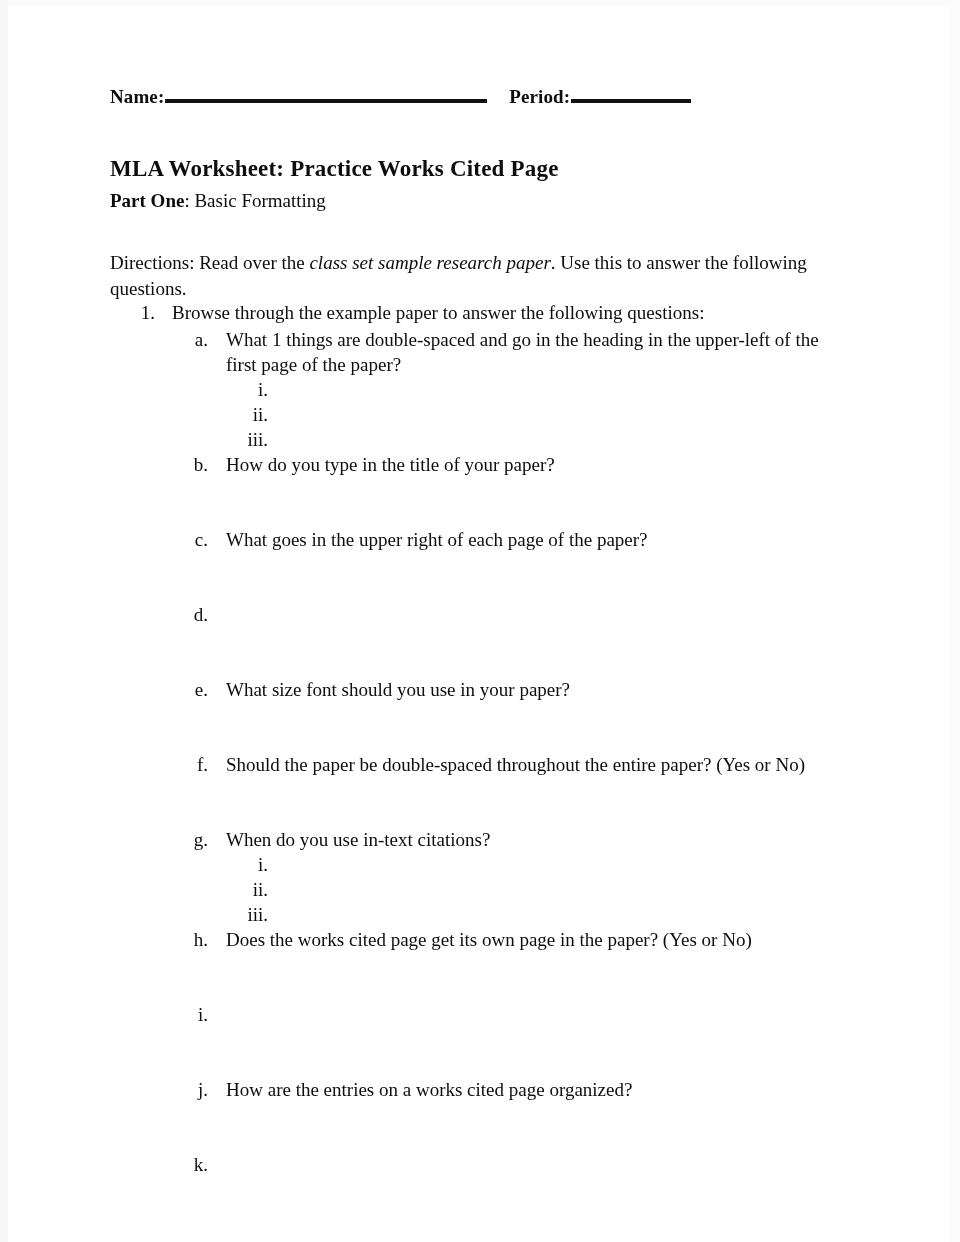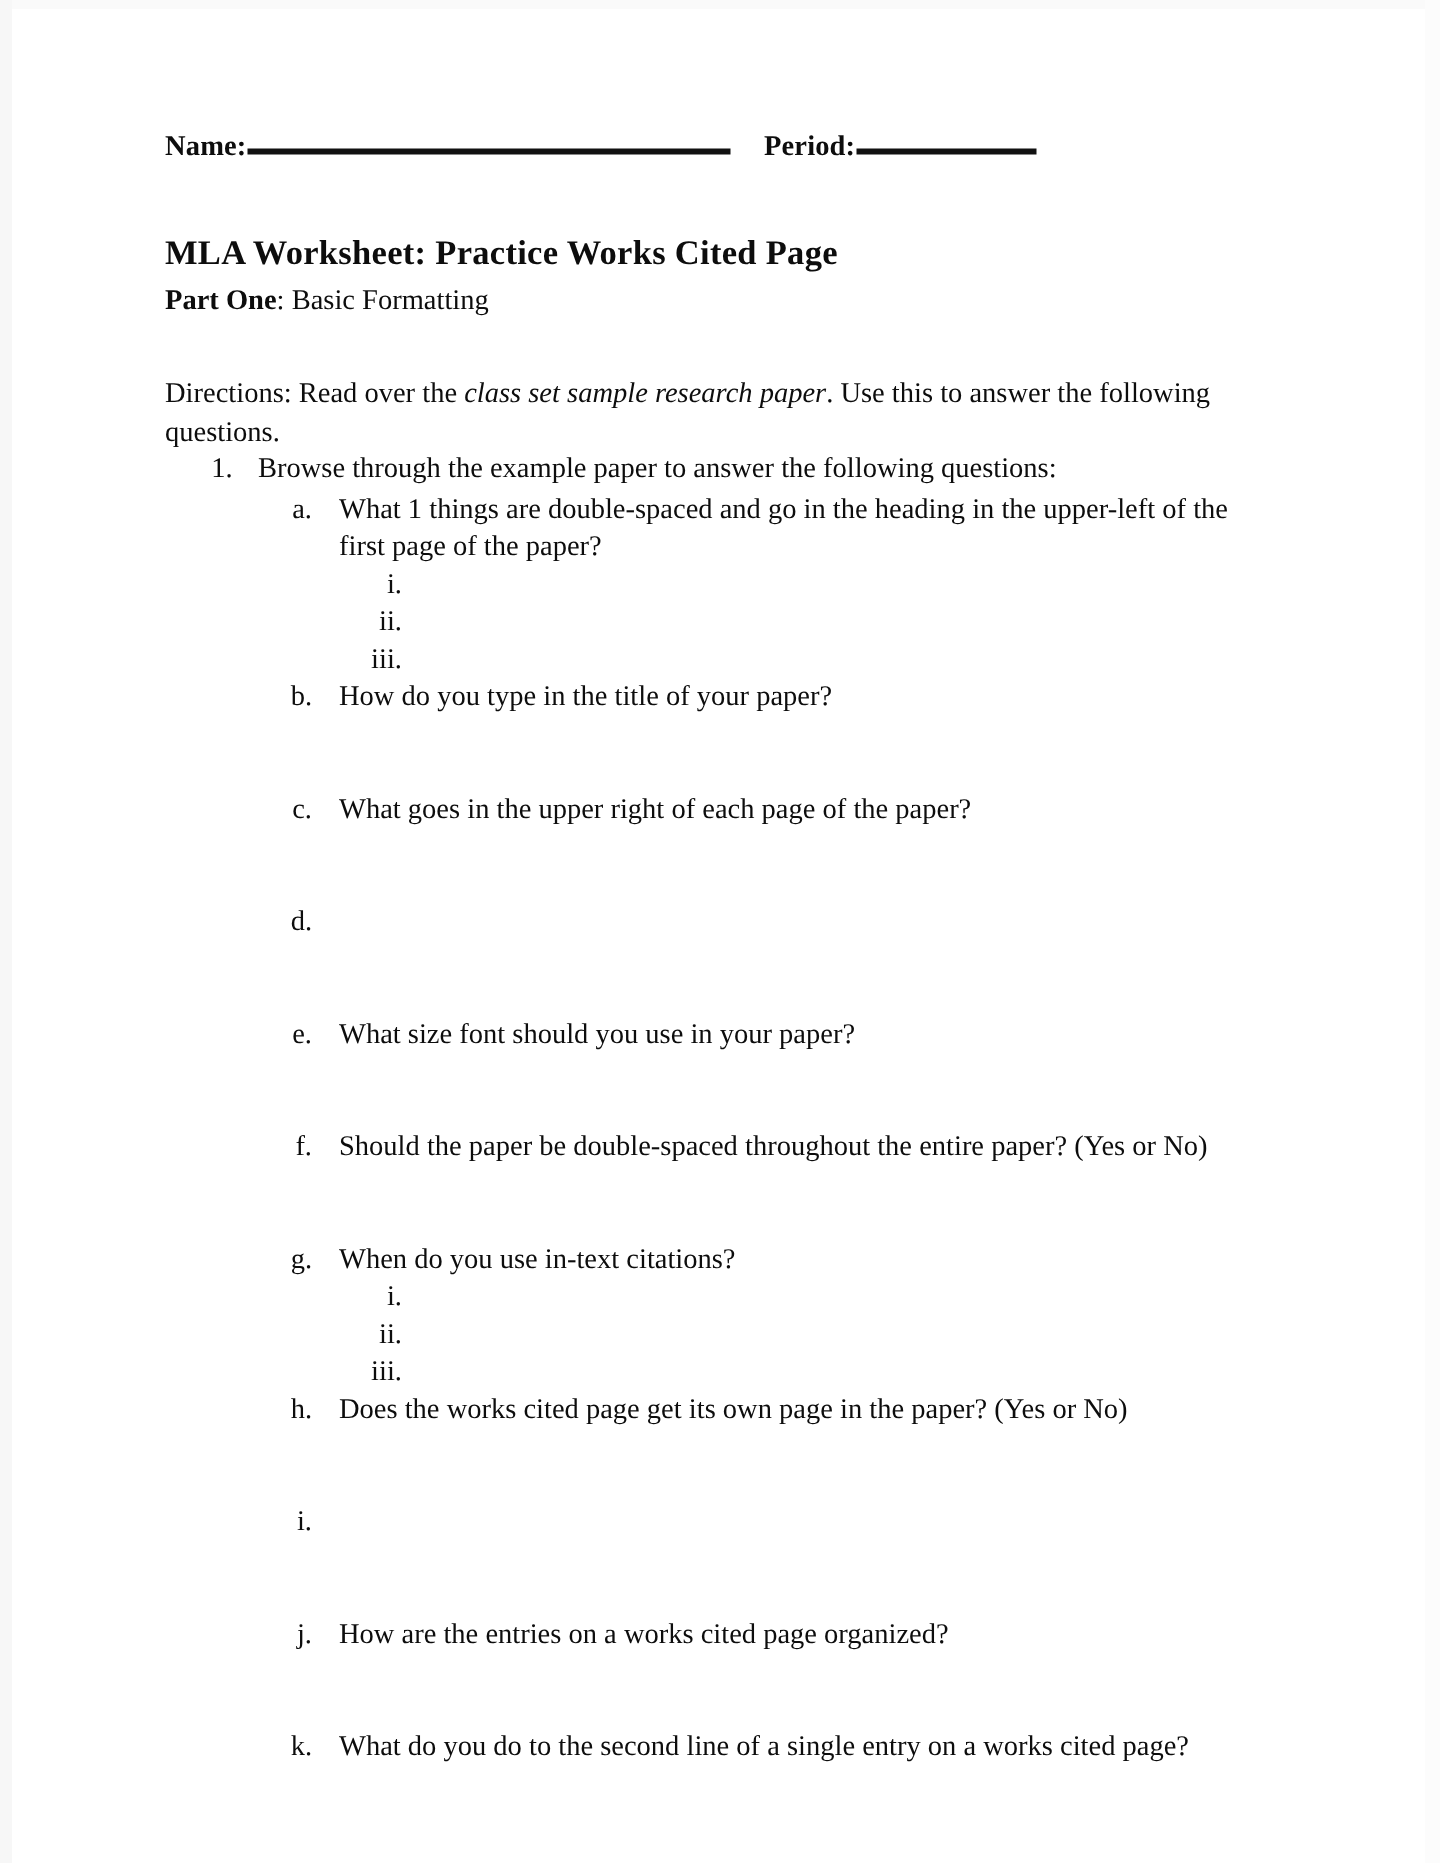--- a/index.html
+++ b/index.html
@@ -249,18 +249,17 @@
     <div class="gap-md"></div>
 
     <div class="row lvl2">
       <span class="marker">j.</span>
       <span class="row-text">How are the entries on a works cited page organized?</span>
     </div>
     <div class="gap-md"></div>
 
     <div class="row lvl2">
       <span class="marker">k.</span>
-      <span class="row-text">What do you do to the second line of a single entry on a works cited page?</span>
     </div>
     <div class="gap-lg"></div>
 
   </div>
 </div>
 
 </body></html>

